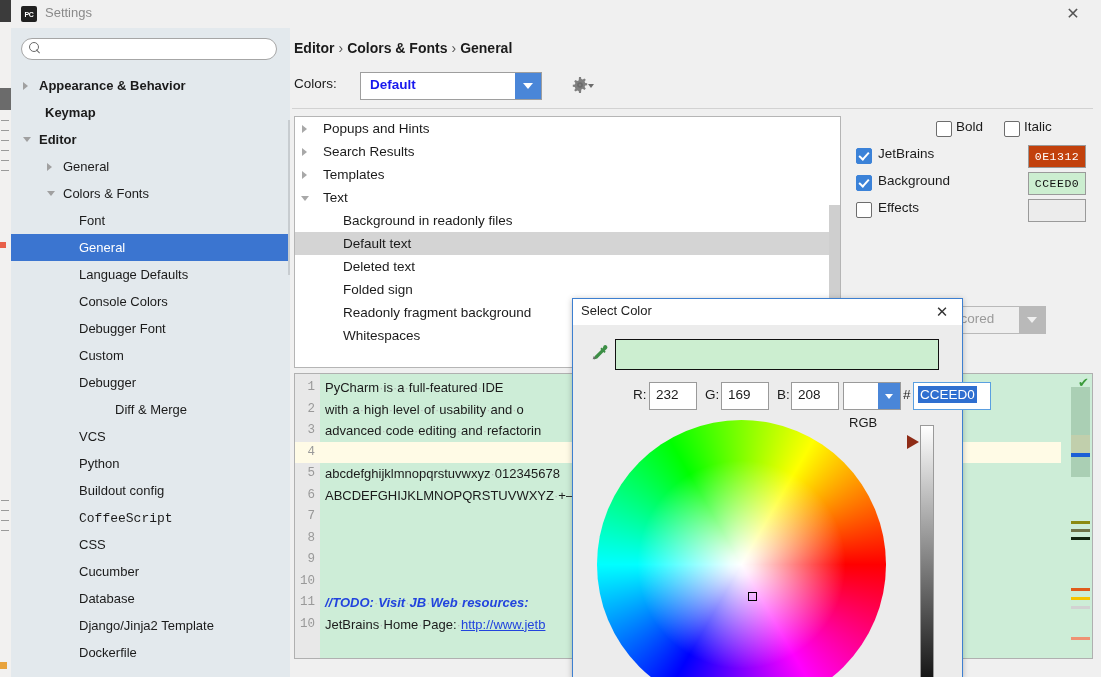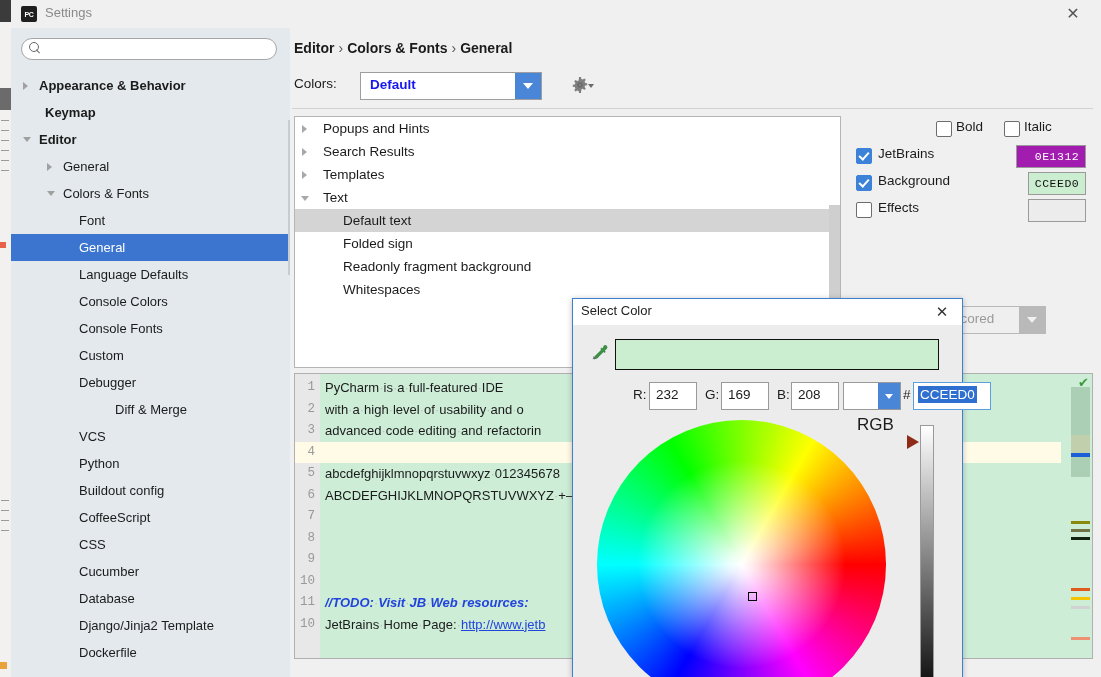--- a/index.html
+++ b/index.html
@@ -112,21 +112,21 @@
   .dlg-title .t{position:absolute;left:8px;top:4px;font-size:13px;color:#222;}
   .dlg-title .x{position:absolute;right:4px;top:0;width:32px;height:26px;display:flex;align-items:center;justify-content:center;font-size:15px;color:#333;}
   .dlg-body{position:absolute;left:0;top:26px;right:0;bottom:0;background:#ececec;}
   .eyedrop{position:absolute;left:16px;top:18px;width:20px;height:20px;}
   .preview-swatch{position:absolute;left:42px;top:14px;width:322px;height:29px;background:#cceed0;border:1px solid #111;}
   .fields{position:absolute;left:8px;top:57px;right:8px;height:28px;}
   .fld-label{position:absolute;top:5px;font-size:13.5px;}
   .fld{position:absolute;top:0;width:46px;height:26px;background:#fff;border:1px solid #9a9a9a;}
   .fld span{position:absolute;left:6px;top:4px;font-size:13.5px;}
   .modecombo{position:absolute;left:224px;top:0;width:56px;height:26px;background:#fff;border:1px solid #9a9a9a;}
-  .modecombo .v{position:absolute;left:13px;top:4px;font-size:17px;margin-top:28px;}
+  .modecombo .v{position:absolute;left:5px;top:4px;font-size:13px;margin-top:28px;}
   .modecombo .b{position:absolute;right:0;top:0;width:22px;height:100%;background:#4a86d8;display:flex;align-items:center;justify-content:center;}
   .hashsym{position:absolute;left:284px;top:5px;font-size:13.5px;}
   .hexfld{position:absolute;left:294px;top:0;width:76px;height:26px;background:#fff;border:1px solid #5a9fe0;}
   .hexfld span{position:absolute;left:4px;top:3px;font-size:13.5px;background:#2f6fd0;color:#fff;padding:1px 2px;}
   .wheel{position:absolute;left:24px;top:95px;width:289px;height:289px;border-radius:50%;
     background:
       radial-gradient(circle closest-side, rgba(255,255,255,1) 0%, rgba(255,255,255,0.92) 8%, rgba(255,255,255,0) 72%),
       conic-gradient(from 90deg,
         #ff0000 0deg,#ff00ff 60deg,#0000ff 120deg,#00ffff 180deg,#00ff00 240deg,#ffff00 300deg,#ff0000 360deg);
   }
@@ -178,28 +178,28 @@
     <div class="tree" id="sidebar-tree">
         <div class="titem bold"><div class="arrow right" style="left: 12px;"></div><span style="margin-left: 28px;">Appearance &amp; Behavior</span></div>
         <div class="titem bold"><span style="margin-left: 34px;">Keymap</span></div>
         <div class="titem bold"><div class="arrow down" style="left: 12px;"></div><span style="margin-left: 28px;">Editor</span></div>
         <div class="titem"><div class="arrow right" style="left: 36px;"></div><span style="margin-left: 52px;">General</span></div>
         <div class="titem"><div class="arrow down" style="left: 36px;"></div><span style="margin-left: 52px;">Colors &amp; Fonts</span></div>
         <div class="titem"><span style="margin-left: 68px;">Font</span></div>
         <div class="titem sel"><span style="margin-left: 68px;">General</span></div>
         <div class="titem"><span style="margin-left: 68px;">Language Defaults</span></div>
         <div class="titem"><span style="margin-left: 68px;">Console Colors</span></div>
-        <div class="titem"><span style="margin-left: 68px;">Console Fonts</span></div>
+        <div class="titem"><span style="margin-left: 68px;">Debugger Font</span></div>
         <div class="titem"><span style="margin-left: 68px;">Custom</span></div>
         <div class="titem"><span style="margin-left: 68px;">Debugger</span></div>
         <div class="titem"><span style="margin-left: 104px;">Diff &amp; Merge</span></div>
         <div class="titem"><span style="margin-left: 68px;">VCS</span></div>
         <div class="titem"><span style="margin-left: 68px;">Python</span></div>
         <div class="titem"><span style="margin-left: 68px;">Buildout config</span></div>
-        <div class="titem"><span style="margin-left: 68px;">CoffeeScript</span></div>
+        <div class="titem"><span style="margin-left: 68px; font-family: Liberation Mono, monospace;">CoffeeScript</span></div>
         <div class="titem"><span style="margin-left: 68px;">CSS</span></div>
         <div class="titem"><span style="margin-left: 68px;">Cucumber</span></div>
         <div class="titem"><span style="margin-left: 68px;">Database</span></div>
         <div class="titem"><span style="margin-left: 68px;">Django/Jinja2 Template</span></div>
         <div class="titem"><span style="margin-left: 68px;">Dockerfile</span></div>
       </div>
     <div class="sb-track"></div>
     <div class="sb-thumb" style="top:92px;height:155px"></div>
   </div>
 
@@ -225,41 +225,43 @@
     </div>
 
     <div class="hrule"></div>
 
     <div class="etree">
       <div id="etree-rows">
           <div class="erow"><div class="earrow right"></div><span style="margin-left: 28px;">Popups and Hints</span></div>
           <div class="erow"><div class="earrow right"></div><span style="margin-left: 28px;">Search Results</span></div>
           <div class="erow"><div class="earrow right"></div><span style="margin-left: 28px;">Templates</span></div>
           <div class="erow"><div class="earrow down"></div><span style="margin-left: 28px;">Text</span></div>
+          <div class="erow"><span style="margin-left: 48px;">Background in readonly files</span></div>
           <div class="erow sel"><span style="margin-left: 48px;">Default text</span></div>
+          <div class="erow"><span style="margin-left: 48px;">Deleted text</span></div>
           <div class="erow"><span style="margin-left: 48px;">Folded sign</span></div>
           <div class="erow"><span style="margin-left: 48px;">Readonly fragment background</span></div>
           <div class="erow"><span style="margin-left: 48px;">Whitespaces</span></div>
         </div>
       <div class="etree-sb"></div>
       <div class="etree-thumb" style="top:88px;height:160px"></div>
     </div>
 
     <div class="attrs">
       <div class="row">
         <div class="cbx" id="cb-bold" style="left:90px"></div>
         <div class="rlabel" style="left:110px">Bold</div>
         <div class="cbx" id="cb-italic" style="left:158px"></div>
         <div class="rlabel" style="left:178px">Italic</div>
       </div>
       <div id="attr-rows">
           <div class="row">
             <div class="cbx on" style="left: 10px;"></div>
             <div class="rlabel" style="left: 32px;">JetBrains</div>
-            <div class="swatch" style="background: #a21caf; color: rgb(255, 255, 255); padding-left: 12px;">0E1312</div>
+            <div class="swatch" style="background: #c2410c; color: rgb(255, 255, 255);">0E1312</div>
           </div>
           <div class="row">
             <div class="cbx on" style="left: 10px;"></div>
             <div class="rlabel" style="left: 32px;">Background</div>
             <div class="swatch" style="background: rgb(204, 238, 208); color: rgb(17, 17, 17);">CCEED0</div>
           </div>
           <div class="row">
             <div class="cbx" style="left: 10px;"></div>
             <div class="rlabel" style="left: 32px;">Effects</div>
             <div class="swatch" style="background: rgb(236, 236, 236); color: rgb(17, 17, 17);"></div>

